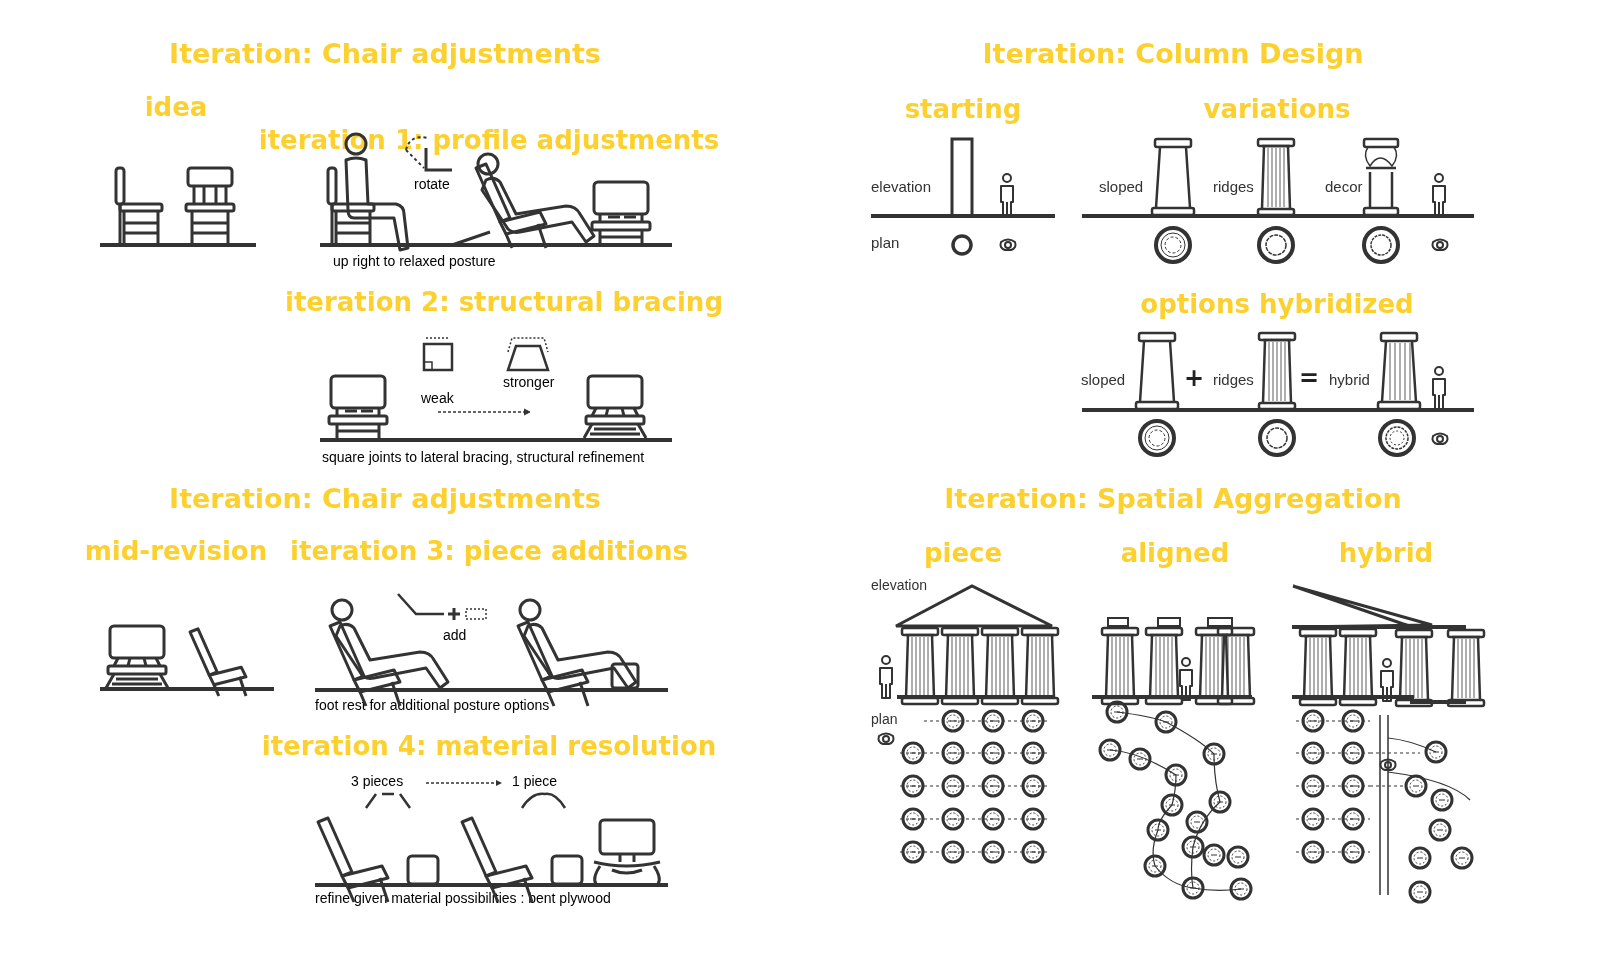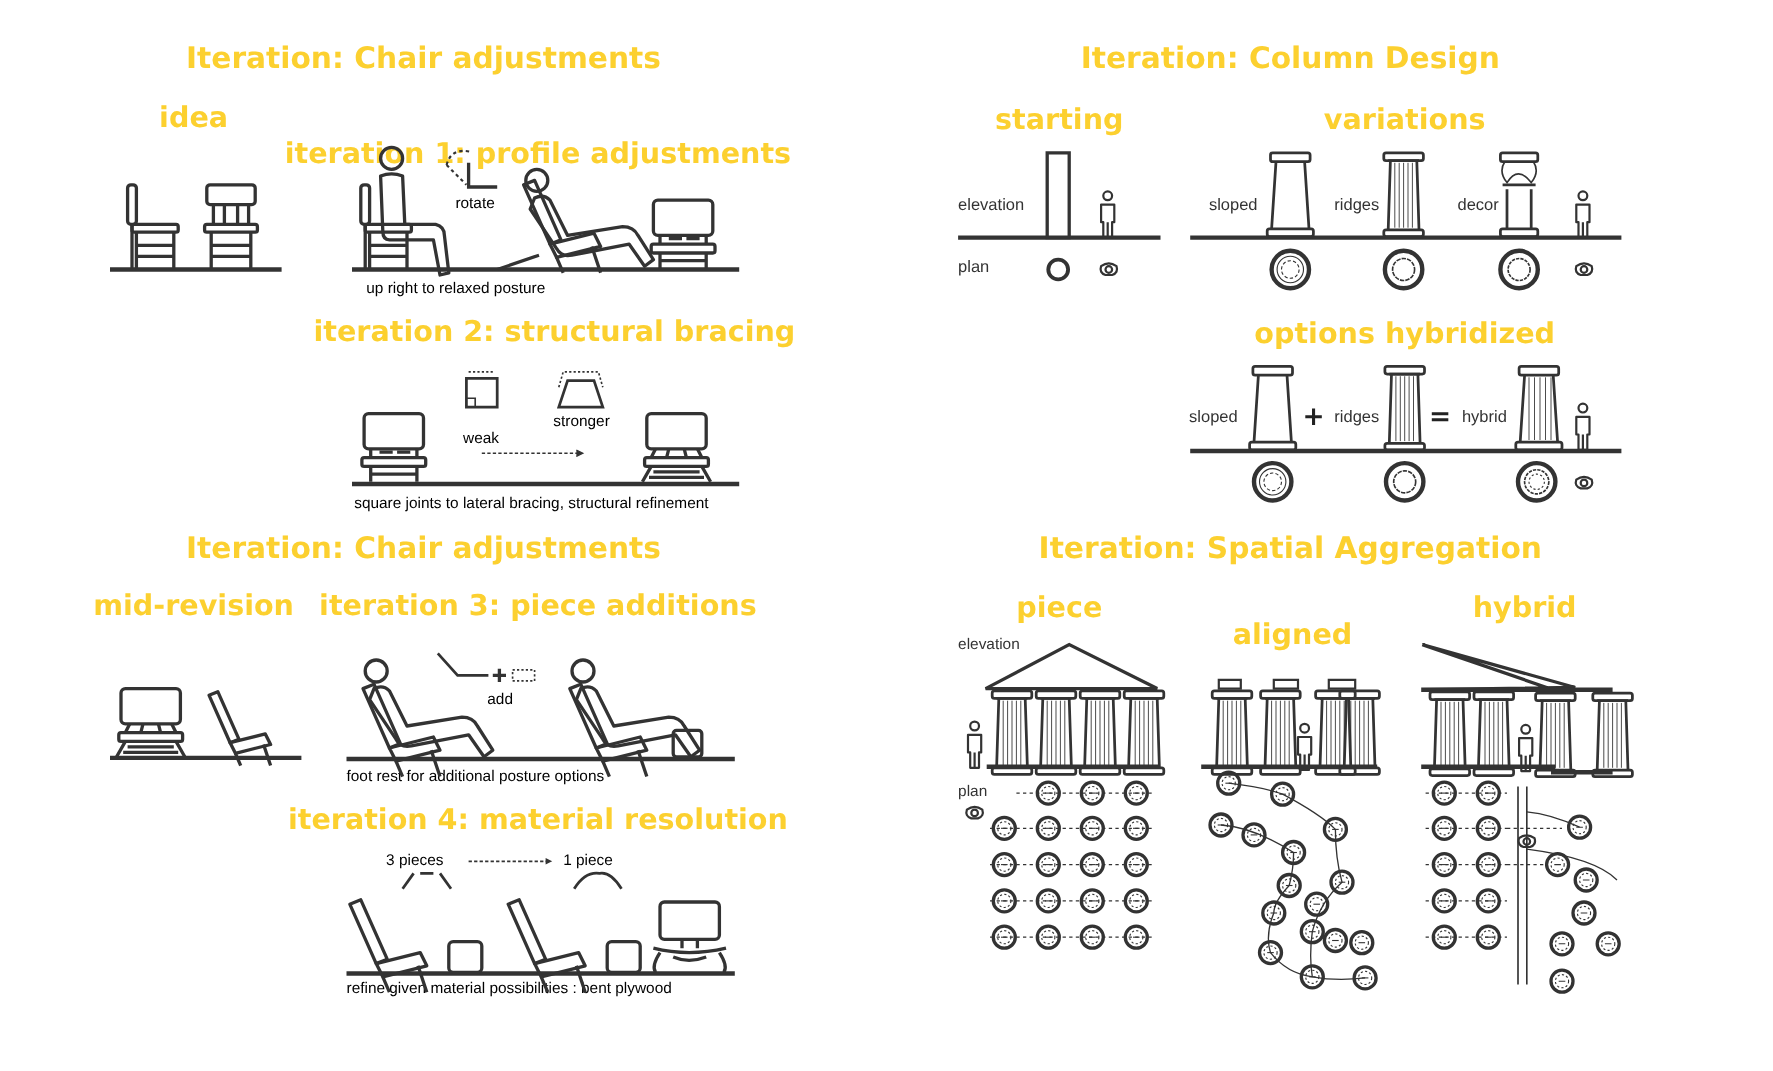--- a/index.html
+++ b/index.html
@@ -25,21 +25,21 @@
 <div class="title h2" style="left:489px;top:536px;">iteration 3: piece additions</div>
 <div class="title h2" style="left:489px;top:731px;">iteration 4: material resolution</div>
 
 <div class="title h1" style="left:1173px;top:38px;">Iteration: Column Design</div>
 <div class="title h2" style="left:963px;top:94px;">starting</div>
 <div class="title h2" style="left:1277px;top:94px;">variations</div>
 <div class="title h2" style="left:1277px;top:289px;">options hybridized</div>
 
 <div class="title h1" style="left:1173px;top:483px;">Iteration: Spatial Aggregation</div>
 <div class="title h2" style="left:963px;top:538px;">piece</div>
-<div class="title h2" style="left:1175px;top:538px;margin-top:24px;">aligned</div>
+<div class="title h2" style="left:1175px;top:538px;">aligned</div>
 <div class="title h2" style="left:1386px;top:538px;">hybrid</div>
 
 <div class="cap" style="left:414px;top:176px;">rotate</div>
 <div class="cap" style="left:321px;top:253px;margin-left:12px;">up right to relaxed posture</div>
 <div class="cap" style="left:421px;top:374px;margin-top:16px;">weak</div>
 <div class="cap" style="left:503px;top:374px;">stronger</div>
 <div class="cap" style="left:322px;top:449px;">square joints to lateral bracing, structural refinement</div>
 
 <div class="cap" style="left:443px;top:627px;">add</div>
 <div class="cap" style="left:315px;top:697px;">foot rest for additional posture options</div>

